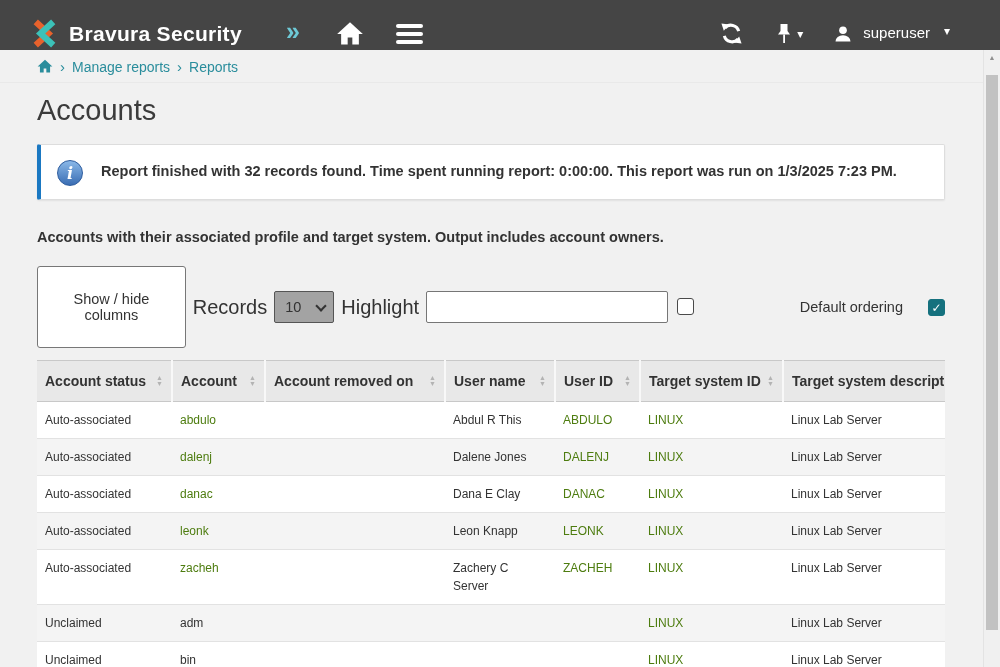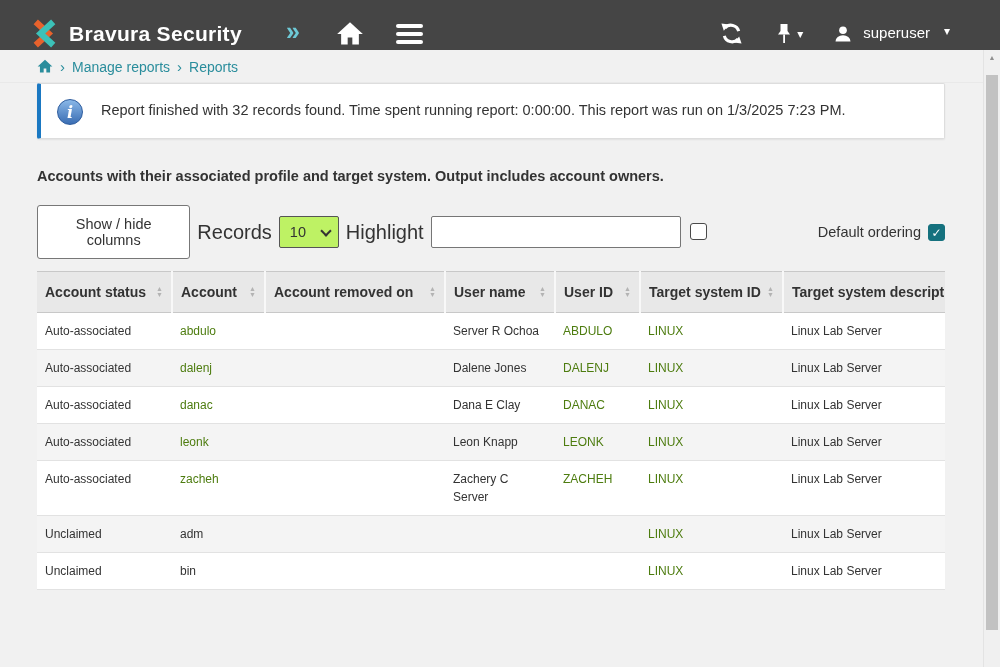--- a/index.html
+++ b/index.html
@@ -42,46 +42,46 @@
     padding:13px 16px; display:flex; gap:18px; align-items:flex-start;
     margin-bottom:29px;
   }
   .info-icon {
     width:26px; height:26px; border-radius:50%; flex:0 0 26px;
     background:linear-gradient(#8ab8e8,#3a6db3);
     color:#fff; font-family:"DejaVu Serif",serif; font-style:italic; font-weight:bold;
     font-size:16px; display:flex; align-items:center; justify-content:center;
     border:1px solid #2d5c9e; margin-top:2px;
   }
-  .alert-text { font-size:14.5px; font-weight:400; line-height:21px; padding-top:3px; }
+  .alert-text { font-size:14.5px; font-weight:700; line-height:21px; padding-top:3px; }
   .report-desc { font-size:14.5px; font-weight:bold; margin-bottom:21px; }
   
   .controls { display:flex; align-items:center; margin-bottom:12px; }
   .btn {
     font-family:inherit; font-size:14.5px; color:#333; background:#fff;
-    border:1px solid #777; border-radius:3px; padding:10px 14px; cursor:pointer;
+    border:1px solid #777; border-radius:3px; padding:24px 14px; cursor:pointer;
   }
   .ctl-label { font-size:20px; margin:0 7px; white-space:nowrap; }
   .select-wrap { position:relative; display:inline-block; }
   .records-select {
-    font-family:inherit; font-size:14.5px; color:#333; background:#bef264;
+    font-family:inherit; font-size:14.5px; color:#333; background:#a3a3a3;
     border:1px solid #555; border-radius:2px; width:60px; height:32px;
     padding:0 22px 0 10px; appearance:none; -webkit-appearance:none; cursor:pointer;
   }
   .select-caret {
     position:absolute; right:9px; top:11px; width:8px; height:8px;
     border-right:2px solid #333; border-bottom:2px solid #333;
     transform:rotate(45deg); pointer-events:none;
   }
   .highlight-input {
     font-family:inherit; font-size:14.5px; height:32px; width:270px;
     border:1px solid #767676; border-radius:2px; padding:0 8px; background:#fff;
   }
   .hide-repeat { font-size:14.5px; line-height:19px; width:142px; margin-left:6px; }
-  .default-order { margin-left:auto; display:flex; align-items:center; gap:4px;
+  .default-order { margin-left:auto; display:flex; align-items:center; gap:22px;
     font-size:14.5px; white-space:nowrap; }
   .checkbox {
     display:inline-block; width:17px; height:17px; border:1px solid #4a4a4a;
     border-radius:3px; background:#fff; vertical-align:-3px; margin-left:3px;
     cursor:pointer; text-align:center; line-height:16px; font-size:12px;
   }
   .checkbox.checked { background:#15717e; border-color:#15717e; color:#fff; font-weight:bold; }
   
   table { width:100%; border-collapse:collapse; table-layout:fixed; background:#fff; }
   thead th {
@@ -167,20 +167,21 @@
       <path d="M12 1 L1 11 h3.4 v9 h5.6 v-6 h4 v6 h5.6 v-9 H23 z" fill="#2a8d9c"></path>
     </svg>
   </span>
   <span class="bc-sep">›</span>
   <a class="bc-link">Manage reports</a>
   <span class="bc-sep">›</span>
   <a class="bc-link">Reports</a>
 </nav>
 
 <div class="content">
+  <h1 class="page-title">Accounts</h1>
 
   <div class="alert">
     <div class="info-icon">i</div>
     <div class="alert-text">Report finished with 32 records found. Time spent running report: 0:00:00. This report was run on 1/3/2025 7:23 PM.</div>
   </div>
 
   <p class="report-desc">Accounts with their associated profile and target system. Output includes account owners.</p>
 
   <div class="controls">
     <button class="btn">Show / hide columns</button>
@@ -271,21 +272,21 @@
               <span class="th-label">Target system description</span>
             </span>
           </th>
         </tr>
       </thead>
     <tbody id="table-body">
         <tr>
           <td>Auto-associated</td>
           <td><a class="cell-link">abdulo</a></td>
           <td></td>
-          <td>Server R Ochoa</td>
+          <td>Abdul R This</td>
           <td><a class="cell-link">ABDULO</a></td>
           <td><a class="cell-link">LINUX</a></td>
           <td>Linux Lab Server</td>
         </tr>
         <tr>
           <td>Auto-associated</td>
           <td><a class="cell-link">dalenj</a></td>
           <td></td>
           <td>Dalene Jones</td>
           <td><a class="cell-link">DALENJ</a></td>

